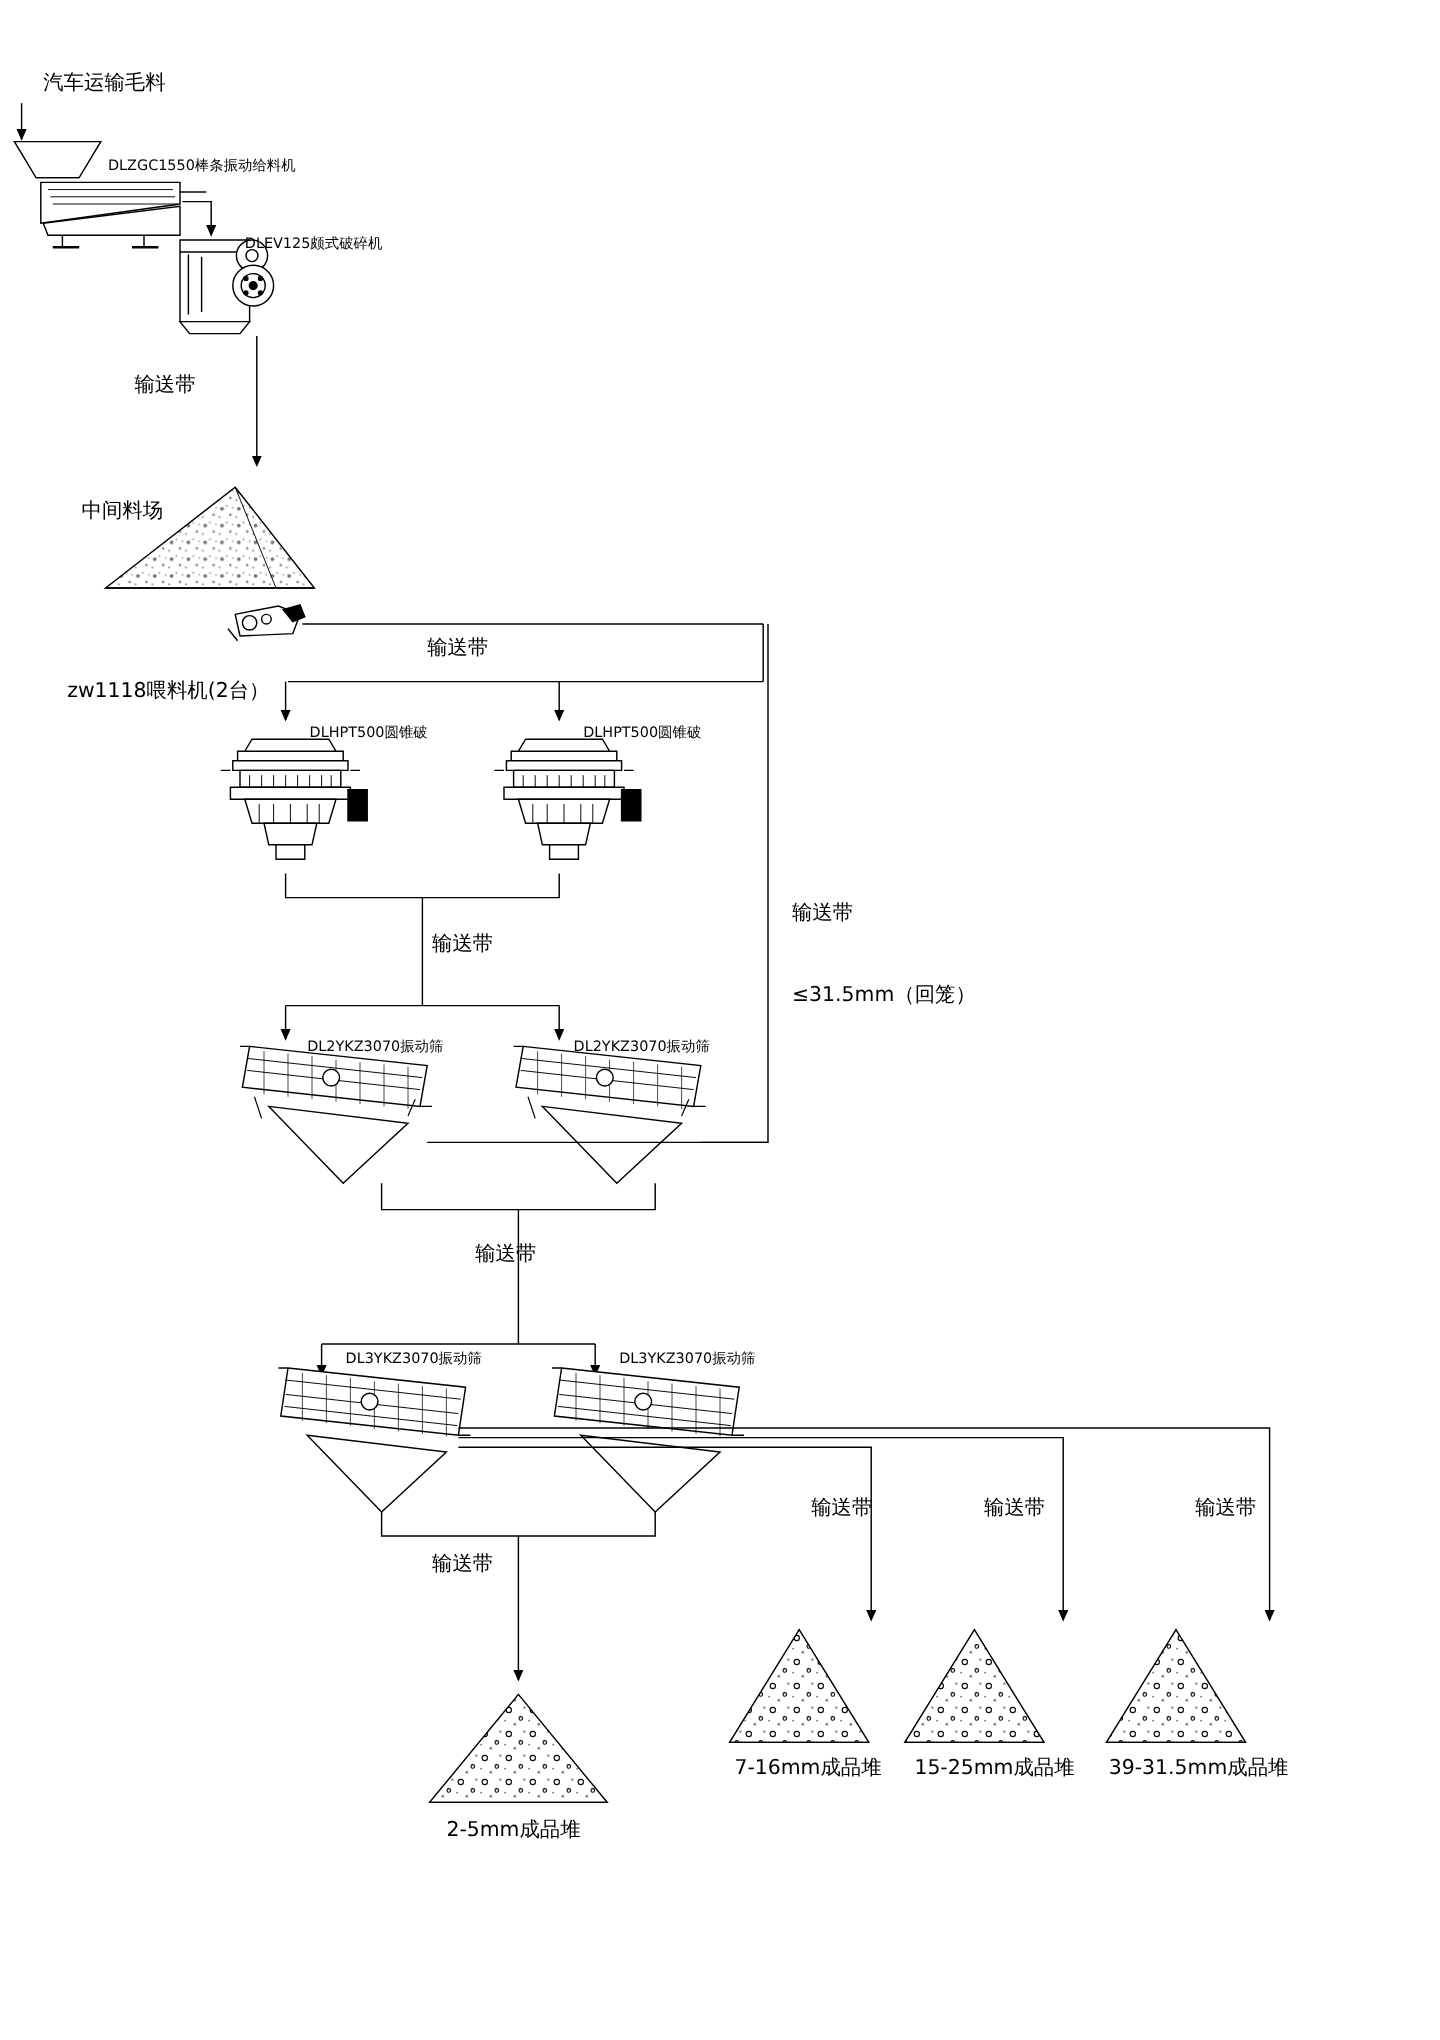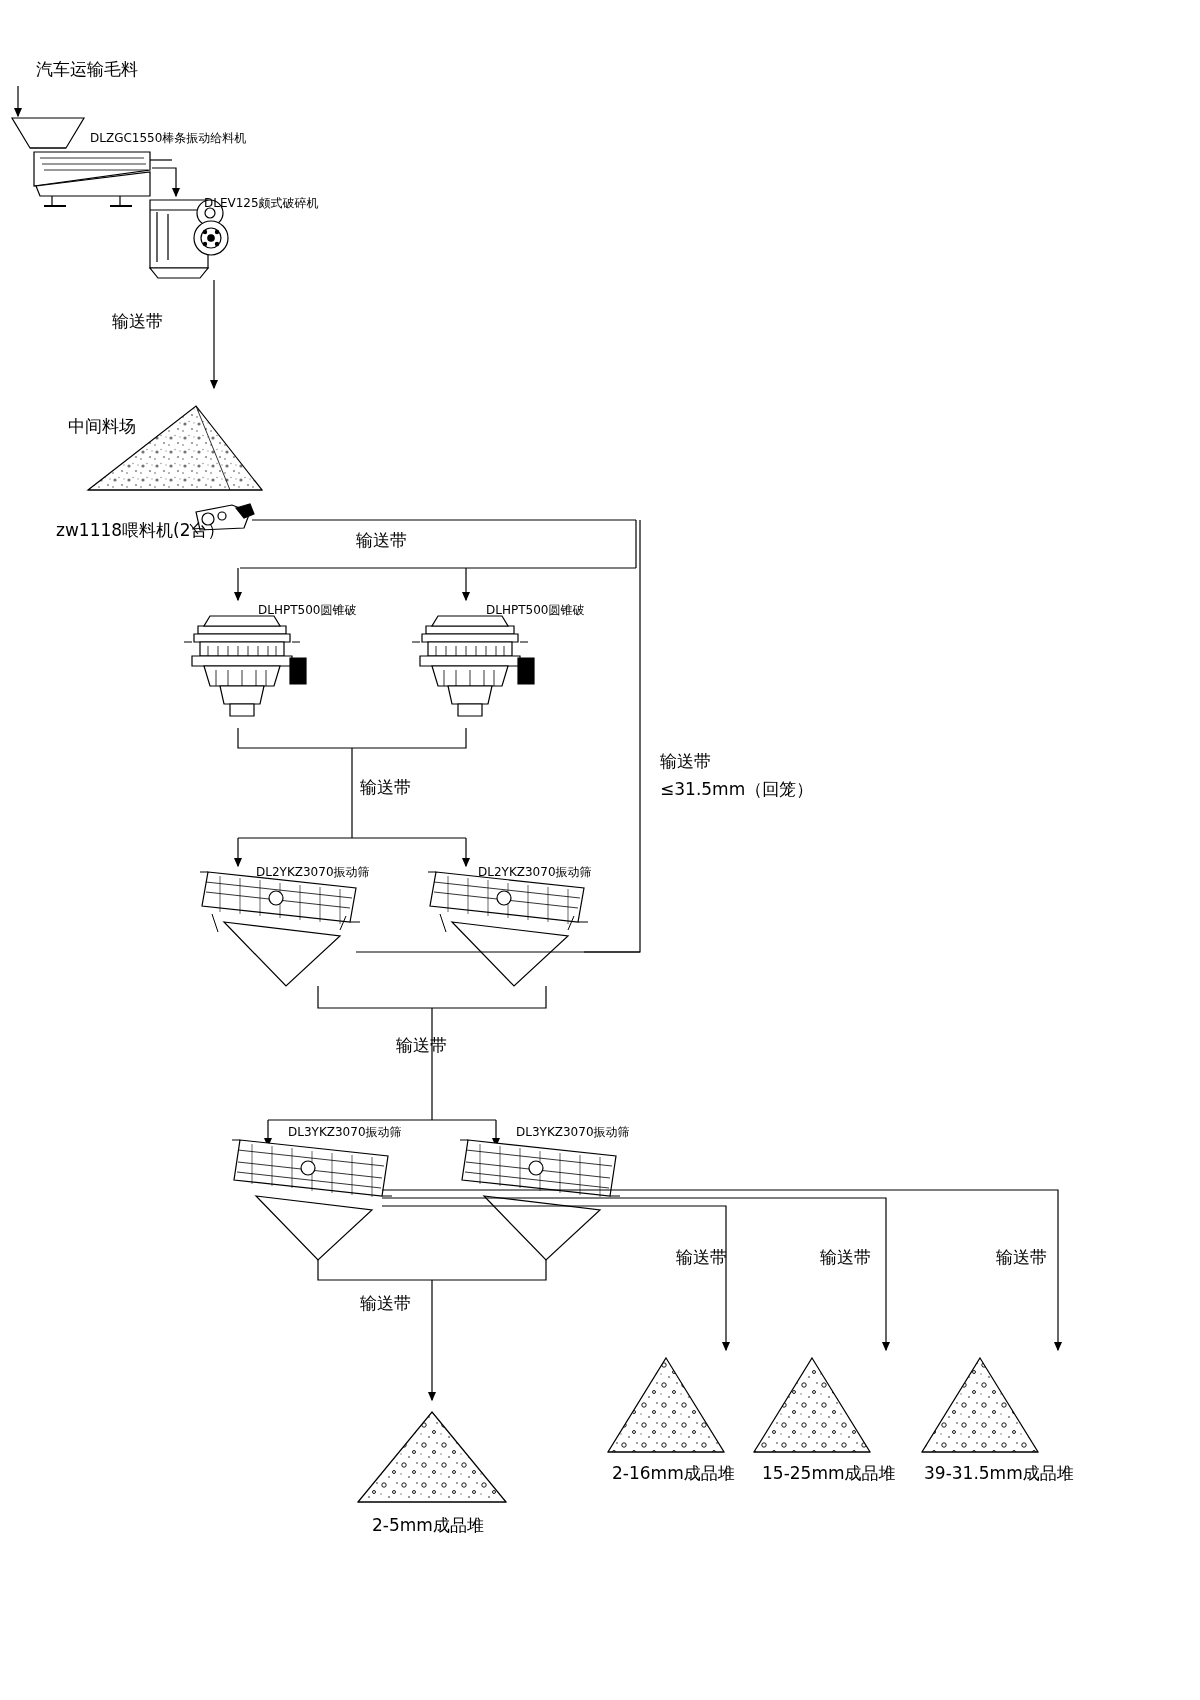--- a/index.html
+++ b/index.html
@@ -207,42 +207,42 @@
       </g>
     </g>
   </svg>
 
   <div class="lbl big" style="left:36px;top:60px;">汽车运输毛料</div>
   <div class="lbl small" style="left:90px;top:132px;">DLZGC1550棒条振动给料机</div>
   <div class="lbl small" style="left:204px;top:197px;text-align:center;">DLEV125颇式破碎机</div>
   <div class="lbl big" style="left:112px;top:312px;">输送带</div>
 
   <div class="lbl big" style="left:68px;top:405px;margin-top:12px;">中间料场</div>
-  <div class="lbl big" style="left:56px;top:521px;">zw1118喂料机(2台）</div>
+  <div class="lbl big" style="left:56px;top:567px;">zw1118喂料机(2台）</div>
   <div class="lbl big" style="left:356px;top:531px;">输送带</div>
 
   <div class="lbl small" style="left:258px;top:604px;">DLHPT500圆锥破</div>
   <div class="lbl small" style="left:486px;top:604px;">DLHPT500圆锥破</div>
 
   <div class="lbl big" style="left:360px;top:778px;">输送带</div>
 
   <div class="lbl big" style="left:660px;top:752px;">输送带</div>
-  <div class="lbl big" style="left:660px;top:780px;">≤31.5mm（回笼）</div>
+  <div class="lbl big" style="left:660px;top:820px;">≤31.5mm（回笼）</div>
 
   <div class="lbl small" style="left:256px;top:866px;">DL2YKZ3070振动筛</div>
   <div class="lbl small" style="left:478px;top:866px;">DL2YKZ3070振动筛</div>
 
   <div class="lbl big" style="left:396px;top:1036px;">输送带</div>
 
   <div class="lbl small" style="left:288px;top:1126px;">DL3YKZ3070振动筛</div>
   <div class="lbl small" style="left:516px;top:1126px;">DL3YKZ3070振动筛</div>
 
   <div class="lbl big" style="left:360px;top:1294px;">输送带</div>
   <div class="lbl big" style="left:676px;top:1248px;">输送带</div>
   <div class="lbl big" style="left:820px;top:1248px;">输送带</div>
   <div class="lbl big" style="left:996px;top:1248px;">输送带</div>
 
   <div class="lbl big" style="left:372px;top:1516px;">2-5mm成品堆</div>
-  <div class="lbl big" style="left:612px;top:1464px;">2-16mm成品堆</div>
+  <div class="lbl big" style="left:612px;top:1464px;">7-16mm成品堆</div>
   <div class="lbl big" style="left:762px;top:1464px;">15-25mm成品堆</div>
   <div class="lbl big" style="left:924px;top:1464px;">39-31.5mm成品堆</div>
 
 </div>
 
 </body></html>

